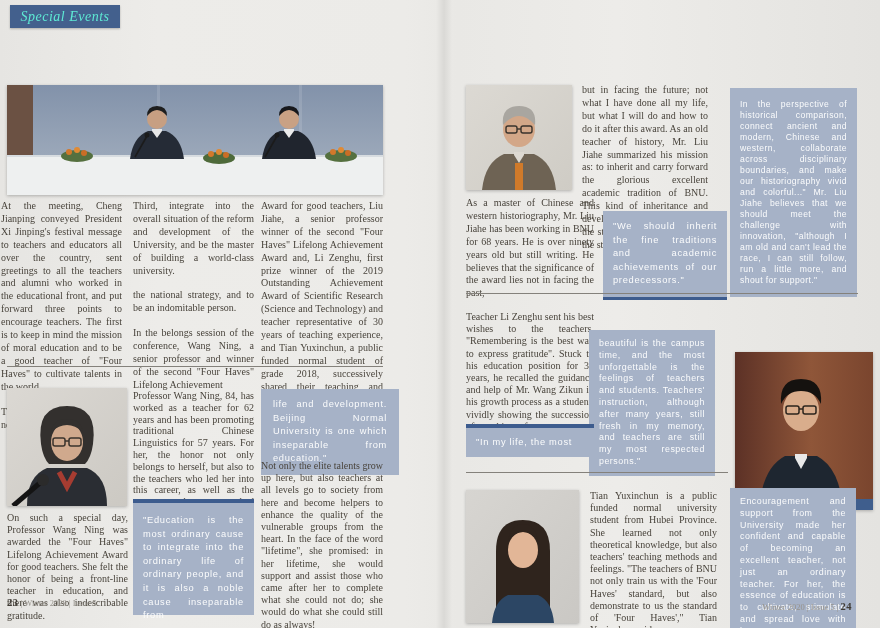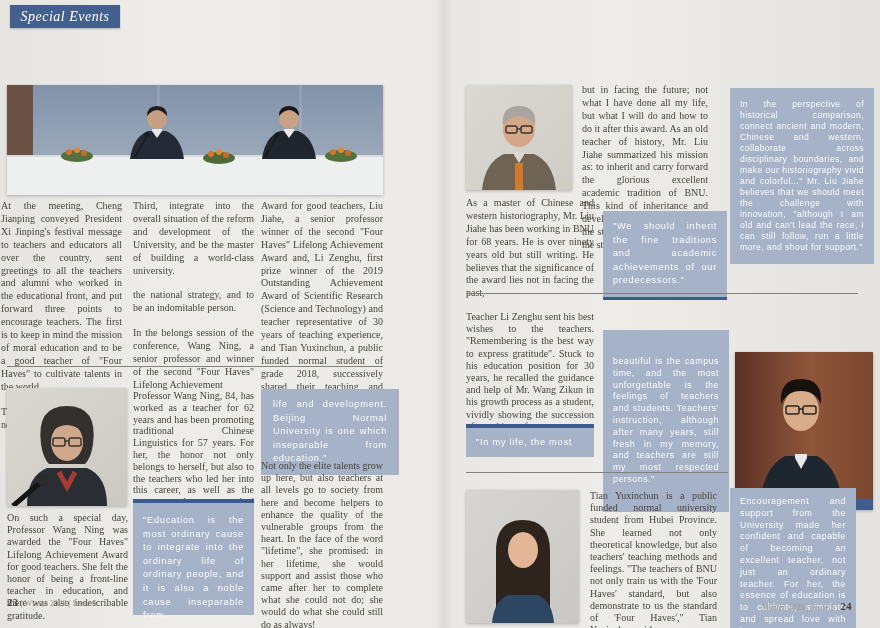--- a/index.html
+++ b/index.html
@@ -5,21 +5,21 @@
   html,body{margin:0;padding:0;background:#d8d7d4;}
   #spread{
     position:relative;width:880px;height:628px;overflow:hidden;
     background:linear-gradient(90deg,#e6e5e2 0%,#edecE9 18%,#ecebe8 46%,#e9e8e5 52%,#edece9 70%,#e4e3e0 100%);
     font-family:"Liberation Serif",serif;
   }
   #spread::after{content:"";position:absolute;left:436px;top:0;width:16px;height:100%;
     background:linear-gradient(90deg,rgba(0,0,0,0) 0%,rgba(0,0,0,0.07) 50%,rgba(0,0,0,0) 100%);pointer-events:none;}
   .abs{position:absolute;}
   .hdr{
-    background:#43608d;color:#ffffff;font-style:italic;font-size:14px;
+    background:#43608d;color:#5eead4;font-style:italic;font-size:14px;
     display:flex;align-items:center;justify-content:center;
     box-shadow:0 1px 2px rgba(0,0,0,.25);letter-spacing:.5px;
   }
   .col{font-size:10px;line-height:12.9px;color:#49443c;text-align:justify;}
   .col p{margin:0 0 12px 0;}
   .tight{line-height:12.2px;}
   .quote{
     background:#a6b2c7;color:#fbfcfd;font-family:"Liberation Sans",sans-serif;
     font-size:9.3px;line-height:13.6px;letter-spacing:.7px;text-align:justify;
     padding:11px 10px;box-sizing:border-box;
@@ -183,39 +183,39 @@
       <path d="M16,105 q3,-28 22,-36 l30,0 q19,8 22,36 z" fill="#6e6354"></path>
       <path d="M48,70 l5,8 l5,-8 l0,-3 l-10,0 z" fill="#ddd9d2"></path>
       <rect x="49" y="78" width="8" height="27" fill="#d07a2a"></rect>
     </svg>
   </div>
 
   <div class="abs col" style="left:582px;top:84px;width:126px;">
     <p>but in facing the future; not what I have done all my life, but what I will do and how to do it after this award. As an old teacher of history, Mr. Liu Jiahe summarized his mission as: to inherit and carry forward the glorious excellent academic tradition of BNU. This kind of inheritance and development does not rely on the strength of one person, but the strength of the group.</p>
   </div>
 
-  <div class="abs quote small" style="left:730px;top:88px;width:144px;padding:11px 10px;">
+  <div class="abs quote small" style="left:730px;top:88px;width:127px;padding:11px 10px;">
     <span>In the perspective of historical comparison, connect ancient and modern, Chinese and western, collaborate across disciplinary boundaries, and make our historiography vivid and colorful..." Mr. Liu Jiahe believes that we should meet the challenge with innovation, "although I am old and can't lead the race, I can still follow, run a little more, and shout for support."</span>
   </div>
 
   <div class="abs col" style="left:466px;top:197px;width:128px;">
     <p>As a master of Chinese and western historiography, Mr. Liu Jiahe has been working in BNU for 68 years. He is over ninety years old but still writing. He believes that the significance of the award lies not in facing the past,</p>
   </div>
 
   <div class="abs quote bb" style="left:603px;top:211px;width:124px;padding:9px 10px;">
     <span>"We should inherit the fine traditions and academic achievements of our predecessors."</span>
   </div>
 
   <div class="abs divider" style="left:466px;top:293px;width:392px;"></div>
 
   <div class="abs col tight" style="left:466px;top:311px;width:128px;">
     <p>Teacher Li Zenghu sent his best wishes to the teachers. "Remembering is the best way to express gratitude". Stuck to his education position for 30 years, he recalled the guidance and help of Mr. Wang Zikun in his growth process as a student, vividly showing the succession of teachings from masters to disciples of BNU.</p>
   </div>
 
-  <div class="abs quote mid" style="left:603px;top:330px;width:126px;padding:26px 10px;">
+  <div class="abs quote mid" style="left:589px;top:330px;width:126px;padding:8px 10px;">
     <span>beautiful is the campus time, and the most unforgettable is the feelings of teachers and students. Teachers' instruction, although after many years, still fresh in my memory, and teachers are still my most respected persons."</span>
   </div>
 
   <div class="abs quote tb" style="left:466px;top:424px;width:128px;padding:8px 10px 7px 10px;">
     <span>"In my life, the most</span>
   </div>
 
   <div class="abs photo" style="left:735px;top:352px;width:138px;height:158px;">
     <svg width="138" height="158" viewBox="0 0 138 158">
       <defs>

